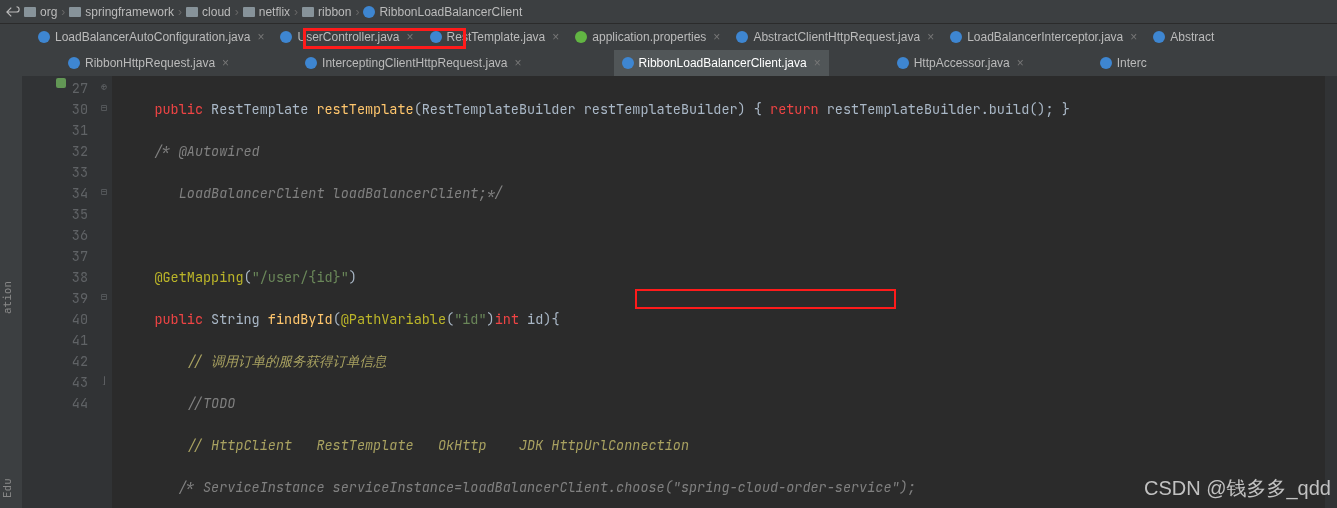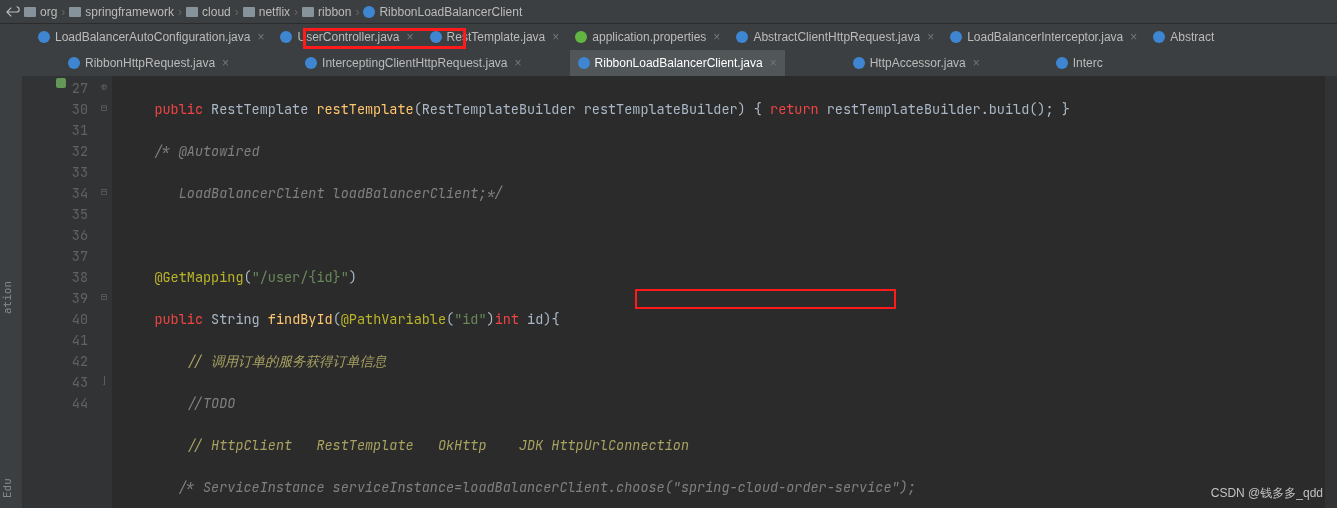--- a/index.html
+++ b/index.html
@@ -26,21 +26,21 @@
   .fold-col div { height:21px; font-size:10px; }
   .code { padding:2px 0 2px 10px; line-height:21px; white-space:pre; position:relative; }
   .kw { color:#ef4444; }
   .str { color:#6a8759; }
   .cmt { color:#808080; font-style:italic; }
   .cmt-zh { color:#a8a160; font-style:italic; }
   .ann { color:#bbb529; }
   .fn { color:#ffc66d; }
   .param { color:#a9b7c6; }
   .highlight-url { position:absolute; border:2px solid #ff1b1b; }
-  .watermark { position:absolute; right:14px; bottom:6px; color:#dcdcdc; font-size:12px; opacity:.85; font-family:"Segoe UI",Arial; }
+  .watermark { position:absolute; right:6px; bottom:6px; color:#dcdcdc; font-size:20px; opacity:.85; font-family:"Segoe UI",Arial; }
   .scroll-track { position:absolute; right:0; top:76px; bottom:0; width:12px; background:#313335; }
   .rev-icon { width:14px; height:14px; display:inline-flex; }
   .rev-icon svg { width:100%; height:100%; }
 </style>
 </head>
 <body>
 
 <div class="breadcrumb">
   <span class="rev-icon">
       <svg viewBox="0 0 16 16">
@@ -120,21 +120,21 @@
   <div class="tab">
       <span class="ficon j-blue"></span>
       <span>RibbonHttpRequest.java</span>
       <span class="close">×</span>
     </div>
   <div class="tab" style="margin-left:60px">
       <span class="ficon j-blue"></span>
       <span>InterceptingClientHttpRequest.java</span>
       <span class="close">×</span>
     </div>
-  <div class="tab active" style="margin-left:40px">
+  <div class="tab active" style="margin-left:84px">
       <span class="ficon j-blue"></span>
       <span>RibbonLoadBalancerClient.java</span>
       <span class="close">×</span>
     </div>
   <div class="tab" style="margin-left:60px">
       <span class="ficon j-blue"></span>
       <span>HttpAccessor.java</span>
       <span class="close">×</span>
     </div>
   <div class="tab" style="margin-left:60px">

